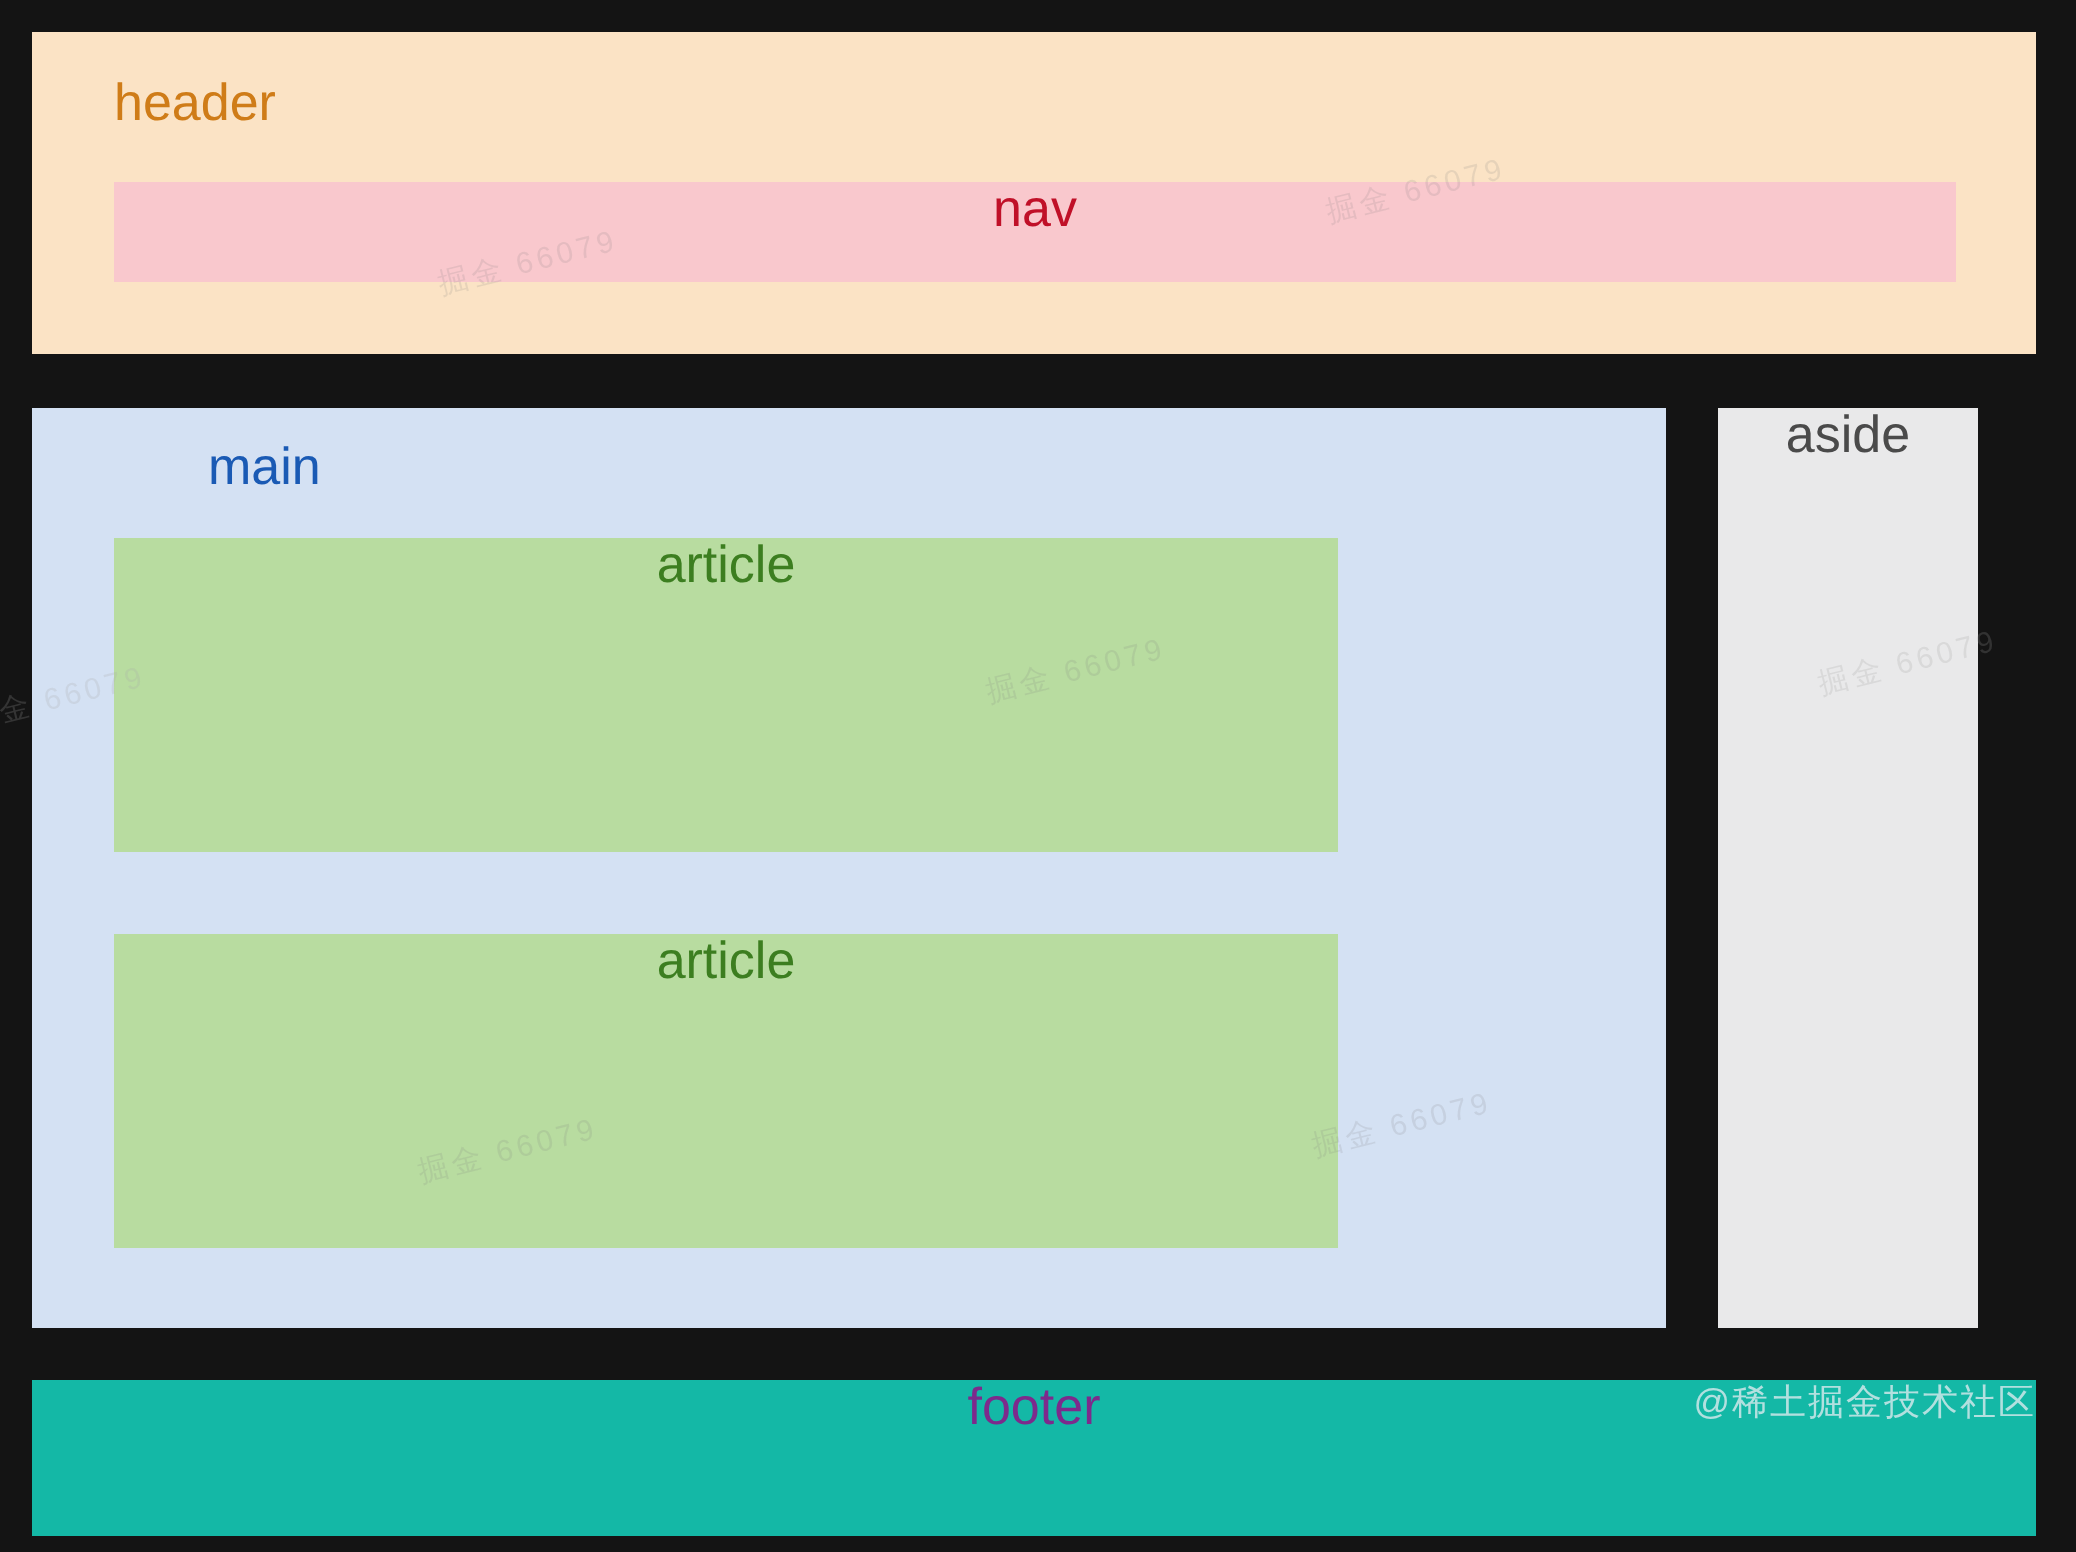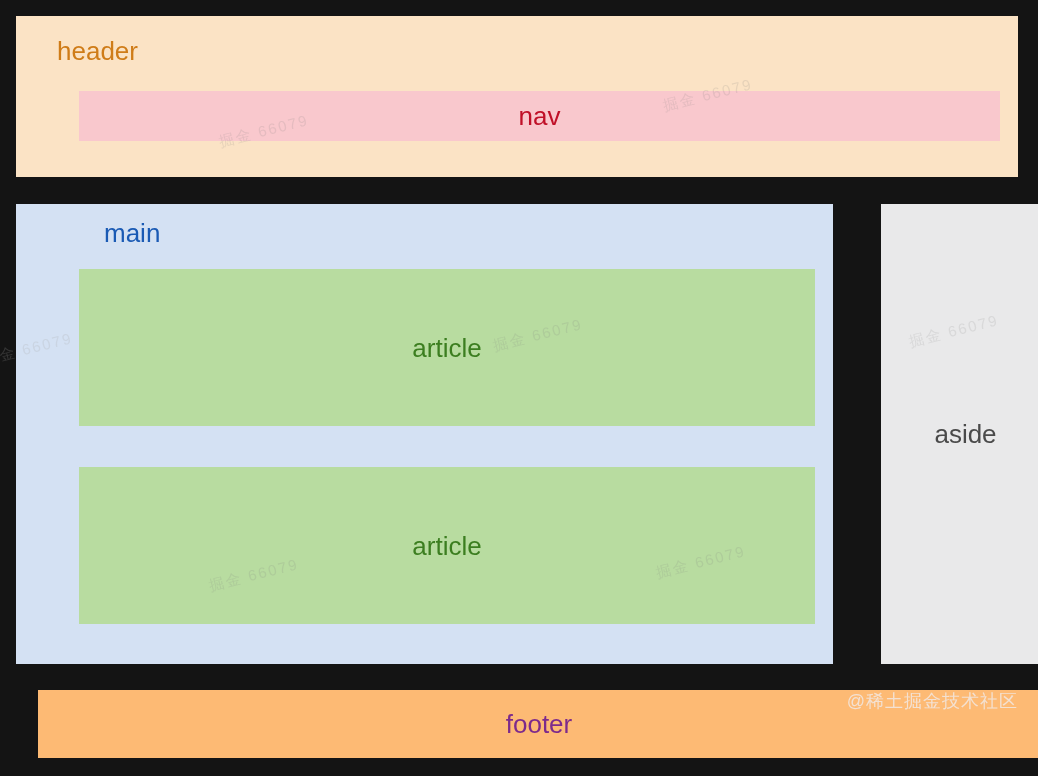--- a/index.html
+++ b/index.html
@@ -10,38 +10,38 @@
     overflow: hidden;
   }
   .stage { position: relative; width: 1038px; height: 776px; background: #141414; }
   .sec { position: absolute; box-sizing: border-box; }
   .sec-label {
     font-size: 26px;
     line-height: 26px;
     white-space: nowrap;
   }
   .top-label { position: absolute; left: 16px; width: 100%; text-align: left; padding-left: 25px; }
-  .center-box { display: flex; align-items: center; justify-content: center; margin-left: 22px; }
+  .center-box { display: flex; justify-content: center; }
 
   
   .box-header { left: 16px; top: 16px; width: 1002px; height: 161px; background: #fbe3c5; }
   .box-header > .top-label { top: 22px; color: #cf7c18; }
   
   .box-nav { left: 41px; top: 75px; width: 921px; height: 50px; background: #f9c8cd; color: #c01028; }
   
   .box-main { left: 16px; top: 204px; width: 817px; height: 460px; background: #d4e1f3; }
   .box-main > .top-label { top: 16px; color: #1a5ab4; margin-left: 47px; }
   
-  .box-article { left: 41px; width: 736px; height: 157px; background: #b8dca0; color: #3c7e20; }
+  .box-article { left: 41px; width: 612px; height: 157px; background: #b8dca0; color: #3c7e20; }
   .box-article.first { top: 65px; }
   .box-article.second { top: 263px; }
   
-  .box-aside { left: 859px; top: 204px; width: 169px; height: 460px; background: #e9e9ea; color: #4a4a4a; }
+  .box-aside { left: 859px; top: 204px; width: 130px; height: 460px; background: #e9e9ea; color: #4a4a4a; }
   
-  .box-footer { left: 16px; top: 690px; width: 1002px; height: 68px; background: #fdba74; color: #7d2a8c; }
+  .box-footer { left: 16px; top: 690px; width: 1002px; height: 78px; background: #14b8a6; color: #7d2a8c; }
 
   
   .diag-wm {
     position: absolute;
     font-size: 15px;
     color: rgba(127, 127, 127, 0.16);
     transform: rotate(-14deg);
     white-space: nowrap;
     pointer-events: none;
     letter-spacing: 2px;

